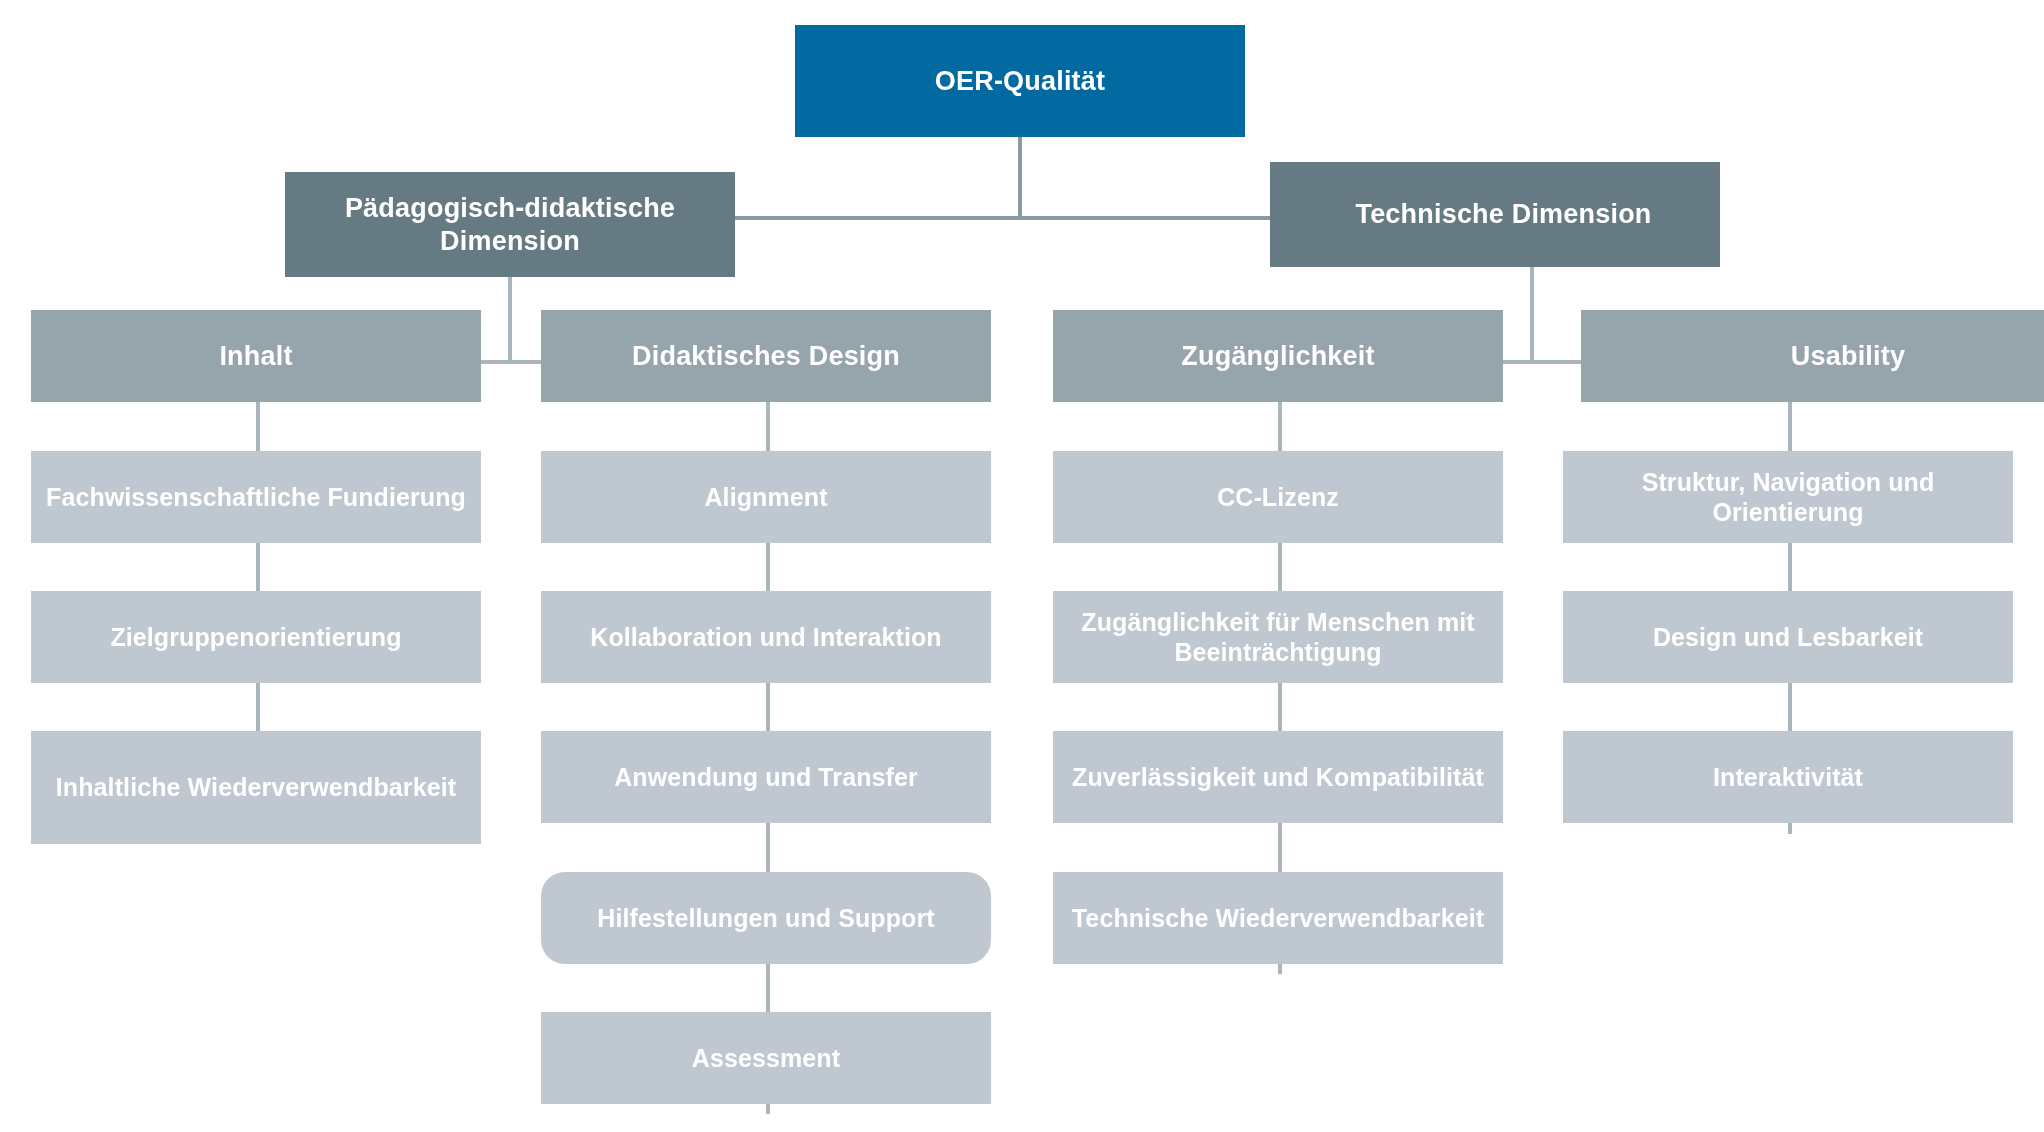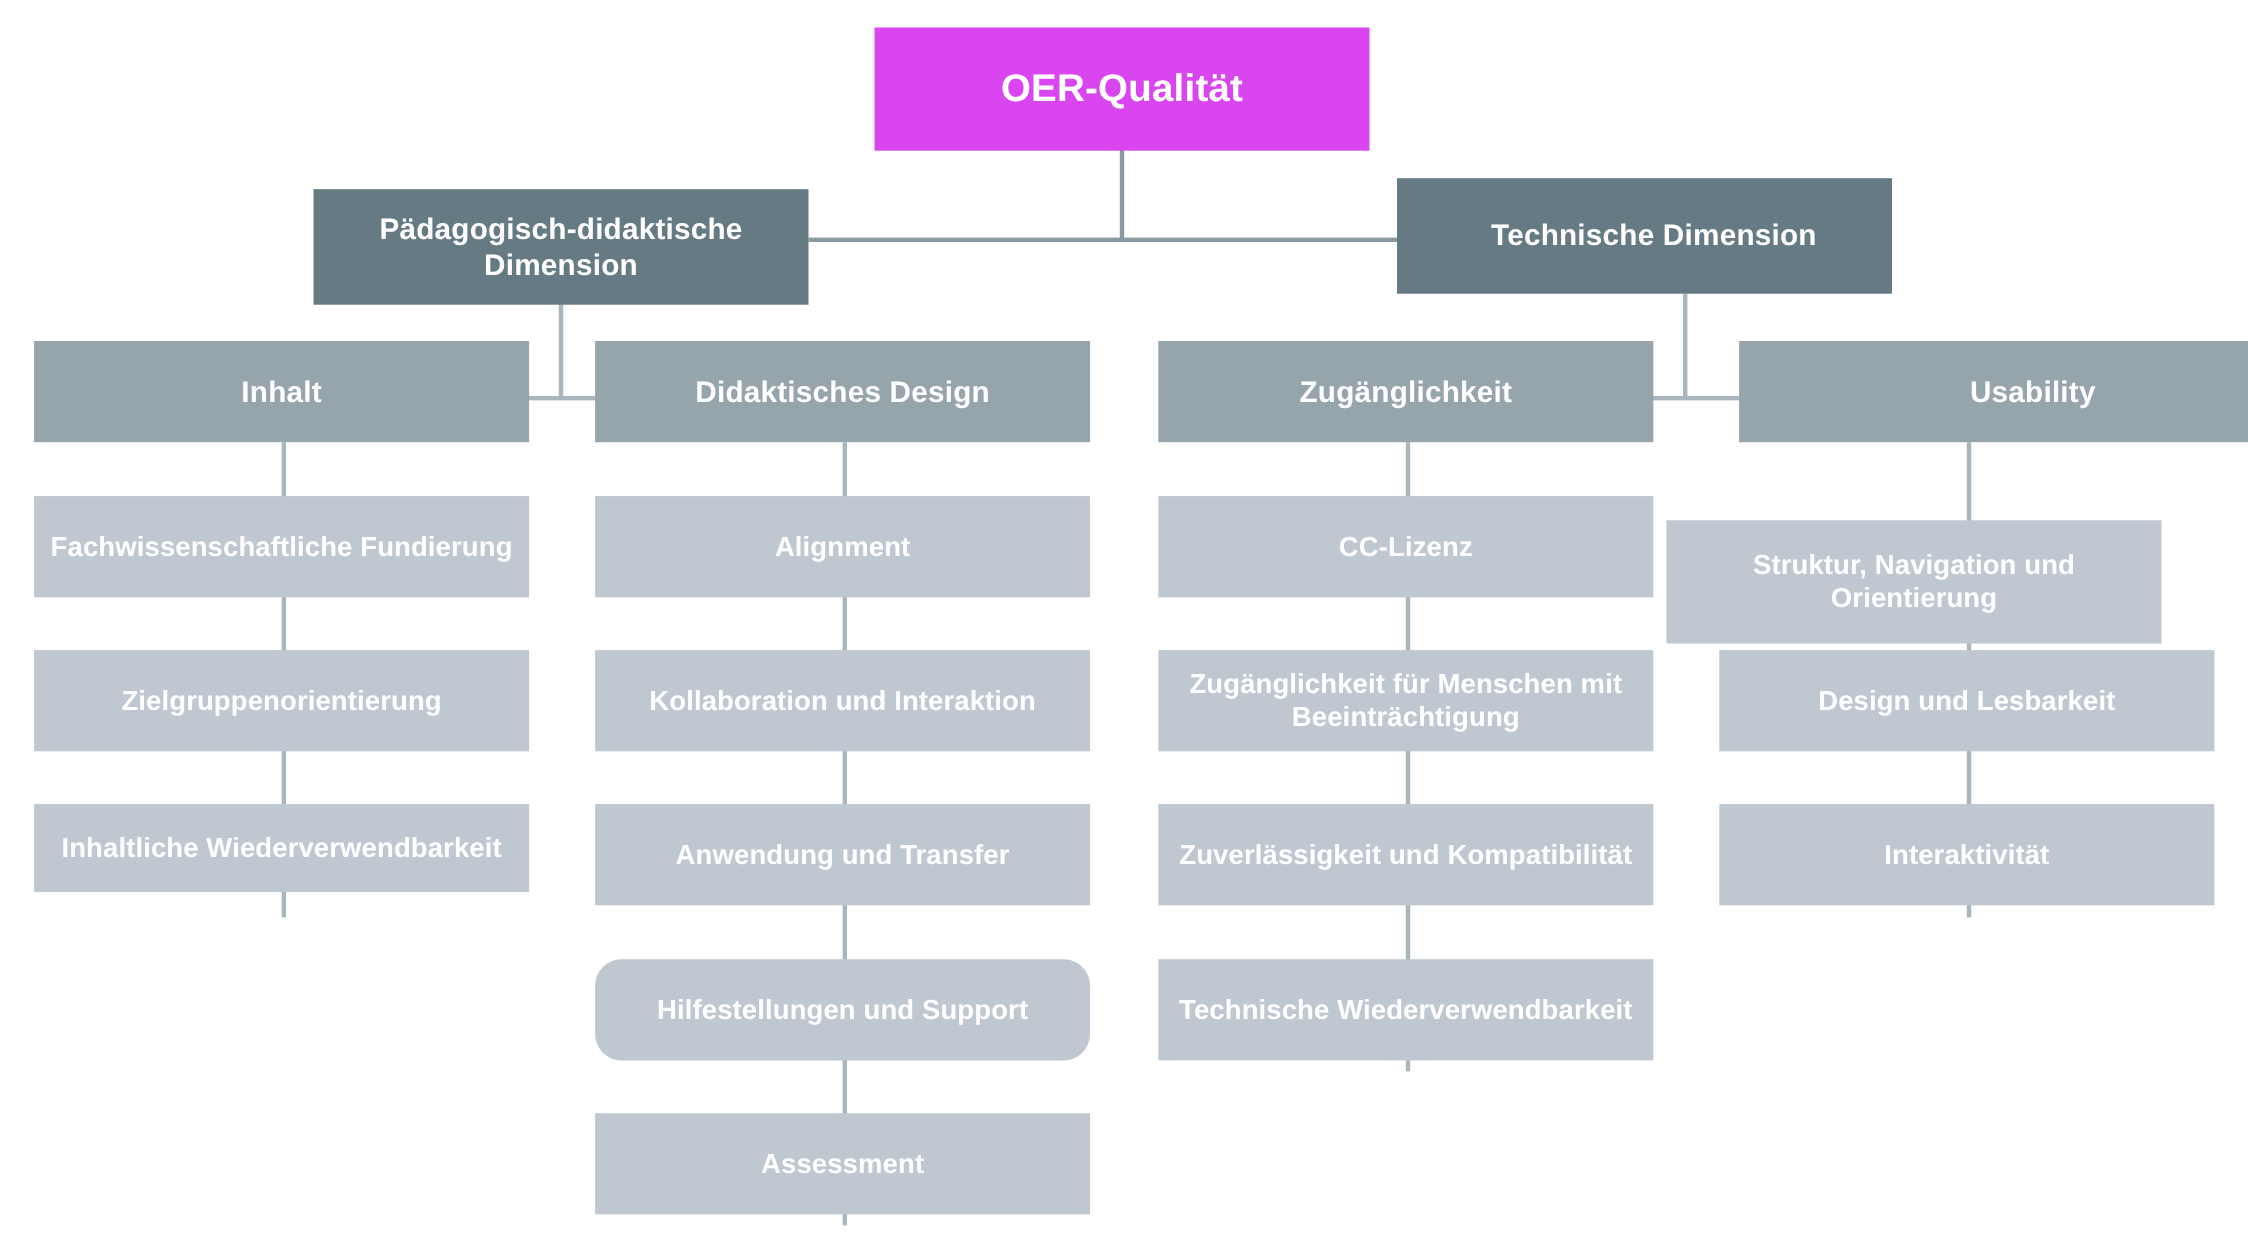--- a/index.html
+++ b/index.html
@@ -30,22 +30,22 @@
     line-height: 1.22;
     padding: 4px 10px;
     z-index: 3;
   }
   .node span {
     display: block;
     width: 100%;
   }
   
   .lvl-root {
-    background: #d946ef;
-    font-size: 35px;
+    background: #0369a1;
+    font-size: 27px;
     letter-spacing: 0.2px;
   }
   .lvl-dim {
     background: #657a82;
     font-size: 27px;
     letter-spacing: 0.2px;
   }
   .lvl-cat {
     background: #96a4ac;
     font-size: 27px;
@@ -118,21 +118,21 @@
   <div class="node lvl-cat" style="left:1581px; top:310px; width:534px; height:92px;">
     <span>Usability</span>
   </div>
 
   <div class="node lvl-leaf" style="left:31px; top:451px; width:450px; height:92px;">
     <span>Fachwissenschaftliche Fundierung</span>
   </div>
   <div class="node lvl-leaf" style="left:31px; top:591px; width:450px; height:92px;">
     <span>Zielgruppenorientierung</span>
   </div>
-  <div class="node lvl-leaf" style="left:31px; top:731px; width:450px; height:80px;">
+  <div class="node lvl-leaf" style="left:31px; top:731px; width:450px; height:113px;">
     <span>Inhaltliche Wiederverwendbarkeit</span>
   </div>
 
   <div class="node lvl-leaf" style="left:541px; top:451px; width:450px; height:92px;">
     <span>Alignment</span>
   </div>
   <div class="node lvl-leaf" style="left:541px; top:591px; width:450px; height:92px;">
     <span>Kollaboration und Interaktion</span>
   </div>
   <div class="node lvl-leaf" style="left:541px; top:731px; width:450px; height:92px;justify-content:flex-end;">
@@ -151,21 +151,21 @@
   <div class="node lvl-leaf" style="left:1053px; top:591px; width:450px; height:92px;">
     <span>Zugänglichkeit für Menschen mit Beeinträchtigung</span>
   </div>
   <div class="node lvl-leaf" style="left:1053px; top:731px; width:450px; height:92px;">
     <span>Zuverlässigkeit und Kompatibilität</span>
   </div>
   <div class="node lvl-leaf" style="left:1053px; top:872px; width:450px; height:92px;">
     <span>Technische Wiederverwendbarkeit</span>
   </div>
 
-  <div class="node lvl-leaf" style="left:1515px; top:451px; width:450px; height:112px;margin-top:22px;">
+  <div class="node lvl-leaf" style="left:1563px; top:451px; width:450px; height:92px;">
     <span>Struktur, Navigation und Orientierung</span>
   </div>
   <div class="node lvl-leaf" style="left:1563px; top:591px; width:450px; height:92px;">
     <span>Design und Lesbarkeit</span>
   </div>
   <div class="node lvl-leaf" style="left:1563px; top:731px; width:450px; height:92px;">
     <span>Interaktivität</span>
   </div>
 
 </div>

